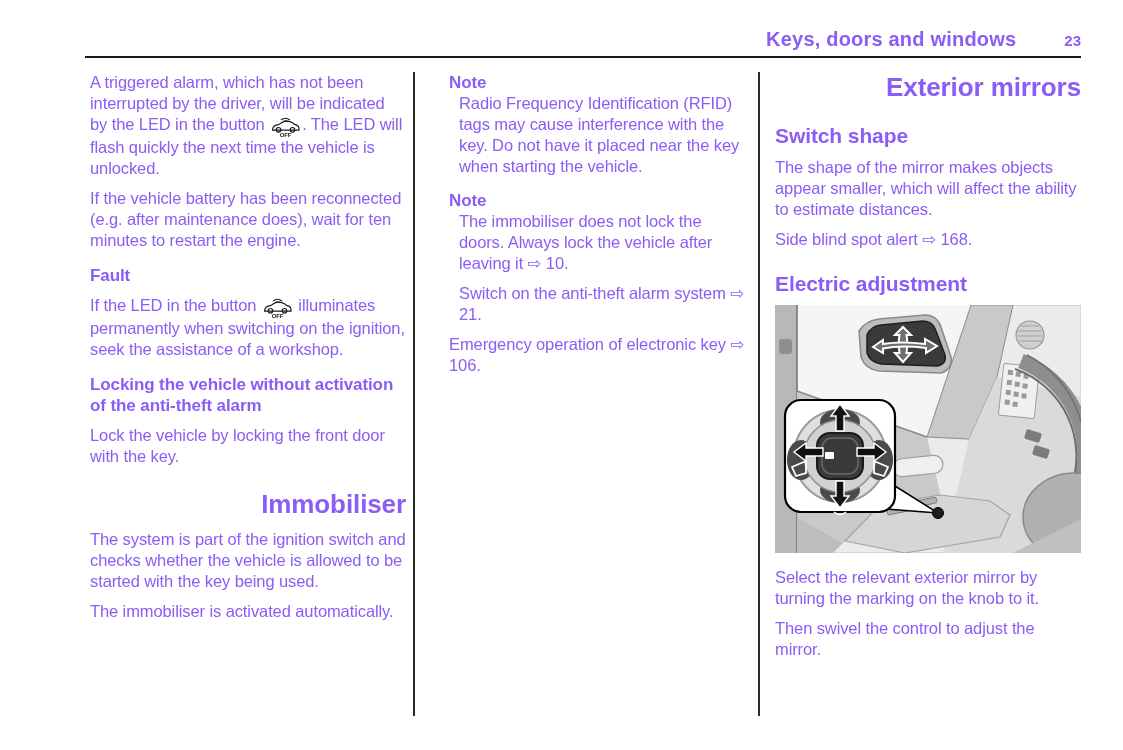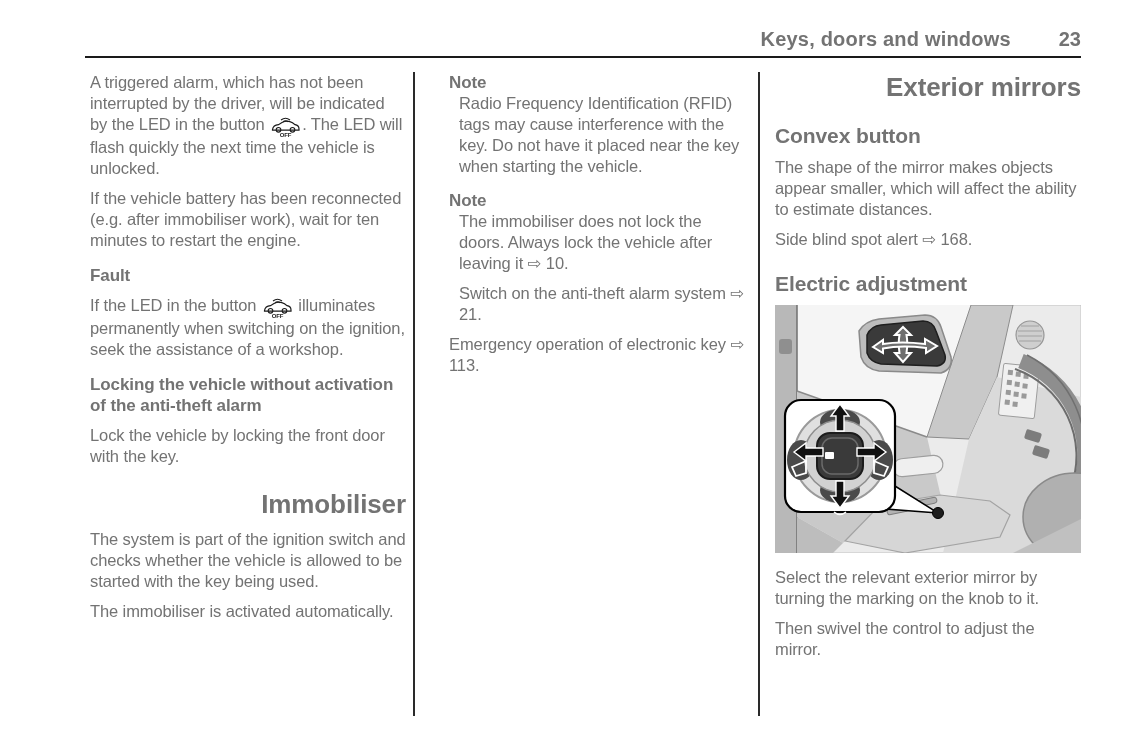--- a/index.html
+++ b/index.html
@@ -1,22 +1,22 @@
 <!DOCTYPE html>
 <html><head>
 <meta charset="utf-8">
 <style>
   html,body{margin:0;padding:0;background:#ffffff;}
   .page{position:relative;width:1123px;height:750px;background:#fff;overflow:hidden;
-        font-family:"Liberation Sans",sans-serif;color:#737373;border-radius:7px;}
+        font-family:"Liberation Sans",sans-serif;color:#8b5cf6;border-radius:7px;}
   
   .hdr{position:absolute;top:28px;left:85px;width:996px;display:flex;
        justify-content:flex-end;align-items:baseline;gap:48px;}
   .hdr .title{font-size:20px;font-weight:bold;letter-spacing:.2px;}
-  .hdr .pnum{font-size:20px;font-weight:bold;}
+  .hdr .pnum{font-size:15px;font-weight:bold;}
   .rule{position:absolute;top:56px;left:85px;width:996px;height:2px;background:#1a1a1a;}
   .vdiv{position:absolute;top:72px;width:1.5px;height:644px;background:#2a2a2a;}
   .vdiv.d1{left:413px;} .vdiv.d2{left:758px;}
   
   .col{position:absolute;top:72px;font-size:16.5px;line-height:21px;letter-spacing:-0.1px;}
   .col1{left:90px;width:316px;}
   .col2{left:449px;width:298px;}
   .col3{left:775px;width:306px;}
   p{margin:0 0 9px;}
   h3{font-size:17px;font-weight:bold;margin:14px 0 9px;line-height:21px;}
@@ -47,21 +47,21 @@
     <p><span>A triggered alarm, which has not been interrupted by the driver, will be indicated by the LED in the</span>
       <span class="nowrap"><span>button</span>&nbsp;<svg class="alarm-icon" width="31" height="22" viewBox="0 0 31 22">
             <path d="M11,5 Q15.5,1.5 20,5" fill="none" stroke="#1b1b1b" stroke-width="1.1"></path>
             <path d="M13,6.8 Q15.5,4.8 18,6.8" fill="none" stroke="#1b1b1b" stroke-width="1.1"></path>
             <path d="M2.5,14.5 C3,11.5 5.5,10 8.5,9.7 L12,7.5 C15,5.8 19.5,5.8 22.5,7.8 L25,9.7 C27.5,10 29,11.8 29,14 L29,15.2 L2.5,15.2 Z" fill="none" stroke="#1b1b1b" stroke-width="1.2"></path>
             <circle cx="8.5" cy="14.8" r="2.3" fill="none" stroke="#1b1b1b" stroke-width="1.1"></circle>
             <circle cx="22.5" cy="14.8" r="2.3" fill="none" stroke="#1b1b1b" stroke-width="1.1"></circle>
             <text x="15.5" y="21.5" text-anchor="middle" font-size="6" font-weight="bold" fill="#1b1b1b">OFF</text>
           </svg><span>.</span></span>
       <span>The LED will flash quickly the next time the vehicle is unlocked.</span></p>
-    <p>If the vehicle battery has been reconnected (e.g. after immobiliser work), wait for ten minutes to restart the engine.</p>
+    <p>If the vehicle battery has been reconnected (e.g. after maintenance does), wait for ten minutes to restart the engine.</p>
     <h3>Fault</h3>
     <p><span>If the LED in the button</span>
       <span class="nowrap"><svg class="alarm-icon" width="31" height="22" viewBox="0 0 31 22">
             <path d="M11,5 Q15.5,1.5 20,5" fill="none" stroke="#1b1b1b" stroke-width="1.1"></path>
             <path d="M13,6.8 Q15.5,4.8 18,6.8" fill="none" stroke="#1b1b1b" stroke-width="1.1"></path>
             <path d="M2.5,14.5 C3,11.5 5.5,10 8.5,9.7 L12,7.5 C15,5.8 19.5,5.8 22.5,7.8 L25,9.7 C27.5,10 29,11.8 29,14 L29,15.2 L2.5,15.2 Z" fill="none" stroke="#1b1b1b" stroke-width="1.2"></path>
             <circle cx="8.5" cy="14.8" r="2.3" fill="none" stroke="#1b1b1b" stroke-width="1.1"></circle>
             <circle cx="22.5" cy="14.8" r="2.3" fill="none" stroke="#1b1b1b" stroke-width="1.1"></circle>
             <text x="15.5" y="21.5" text-anchor="middle" font-size="6" font-weight="bold" fill="#1b1b1b">OFF</text>
           </svg></span>
@@ -72,26 +72,26 @@
     <p>The system is part of the ignition switch and checks whether the vehicle is allowed to be started with the key being used.</p>
     <p>The immobiliser is activated automatically.</p>
   </div>
 
   <div class="col col2">
     <h3 class="first indent note-h" style="margin-top:0">Note</h3>
     <p class="indent">Radio Frequency Identification (RFID) tags may cause interference with the key. Do not have it placed near the key when starting the vehicle.</p>
     <h3 class="indent note-h" style="margin-top:13px">Note</h3>
     <p class="indent">The immobiliser does not lock the doors. Always lock the vehicle after leaving it ⇨ 10.</p>
     <p class="indent">Switch on the anti-theft alarm system ⇨ 21.</p>
-    <p>Emergency operation of electronic key ⇨ 113.</p>
+    <p>Emergency operation of electronic key ⇨ 106.</p>
   </div>
 
   <div class="col col3">
     <h1 class="first" style="margin-top:0">Exterior mirrors</h1>
-    <h2>Convex button</h2>
+    <h2>Switch shape</h2>
     <p>The shape of the mirror makes objects appear smaller, which will affect the ability to estimate distances.</p>
     <p>Side blind spot alert ⇨ 168.</p>
     <h2>Electric adjustment</h2>
 
     <div class="figure">
       <svg width="306" height="248" viewBox="0 0 306 248">
         <rect width="306" height="248" fill="#ebebeb" stroke="#c2c2c2" stroke-width="1"></rect>
 
         <polygon points="22,0 196,0 152,132 22,86" fill="#f5f5f5"></polygon>
 

